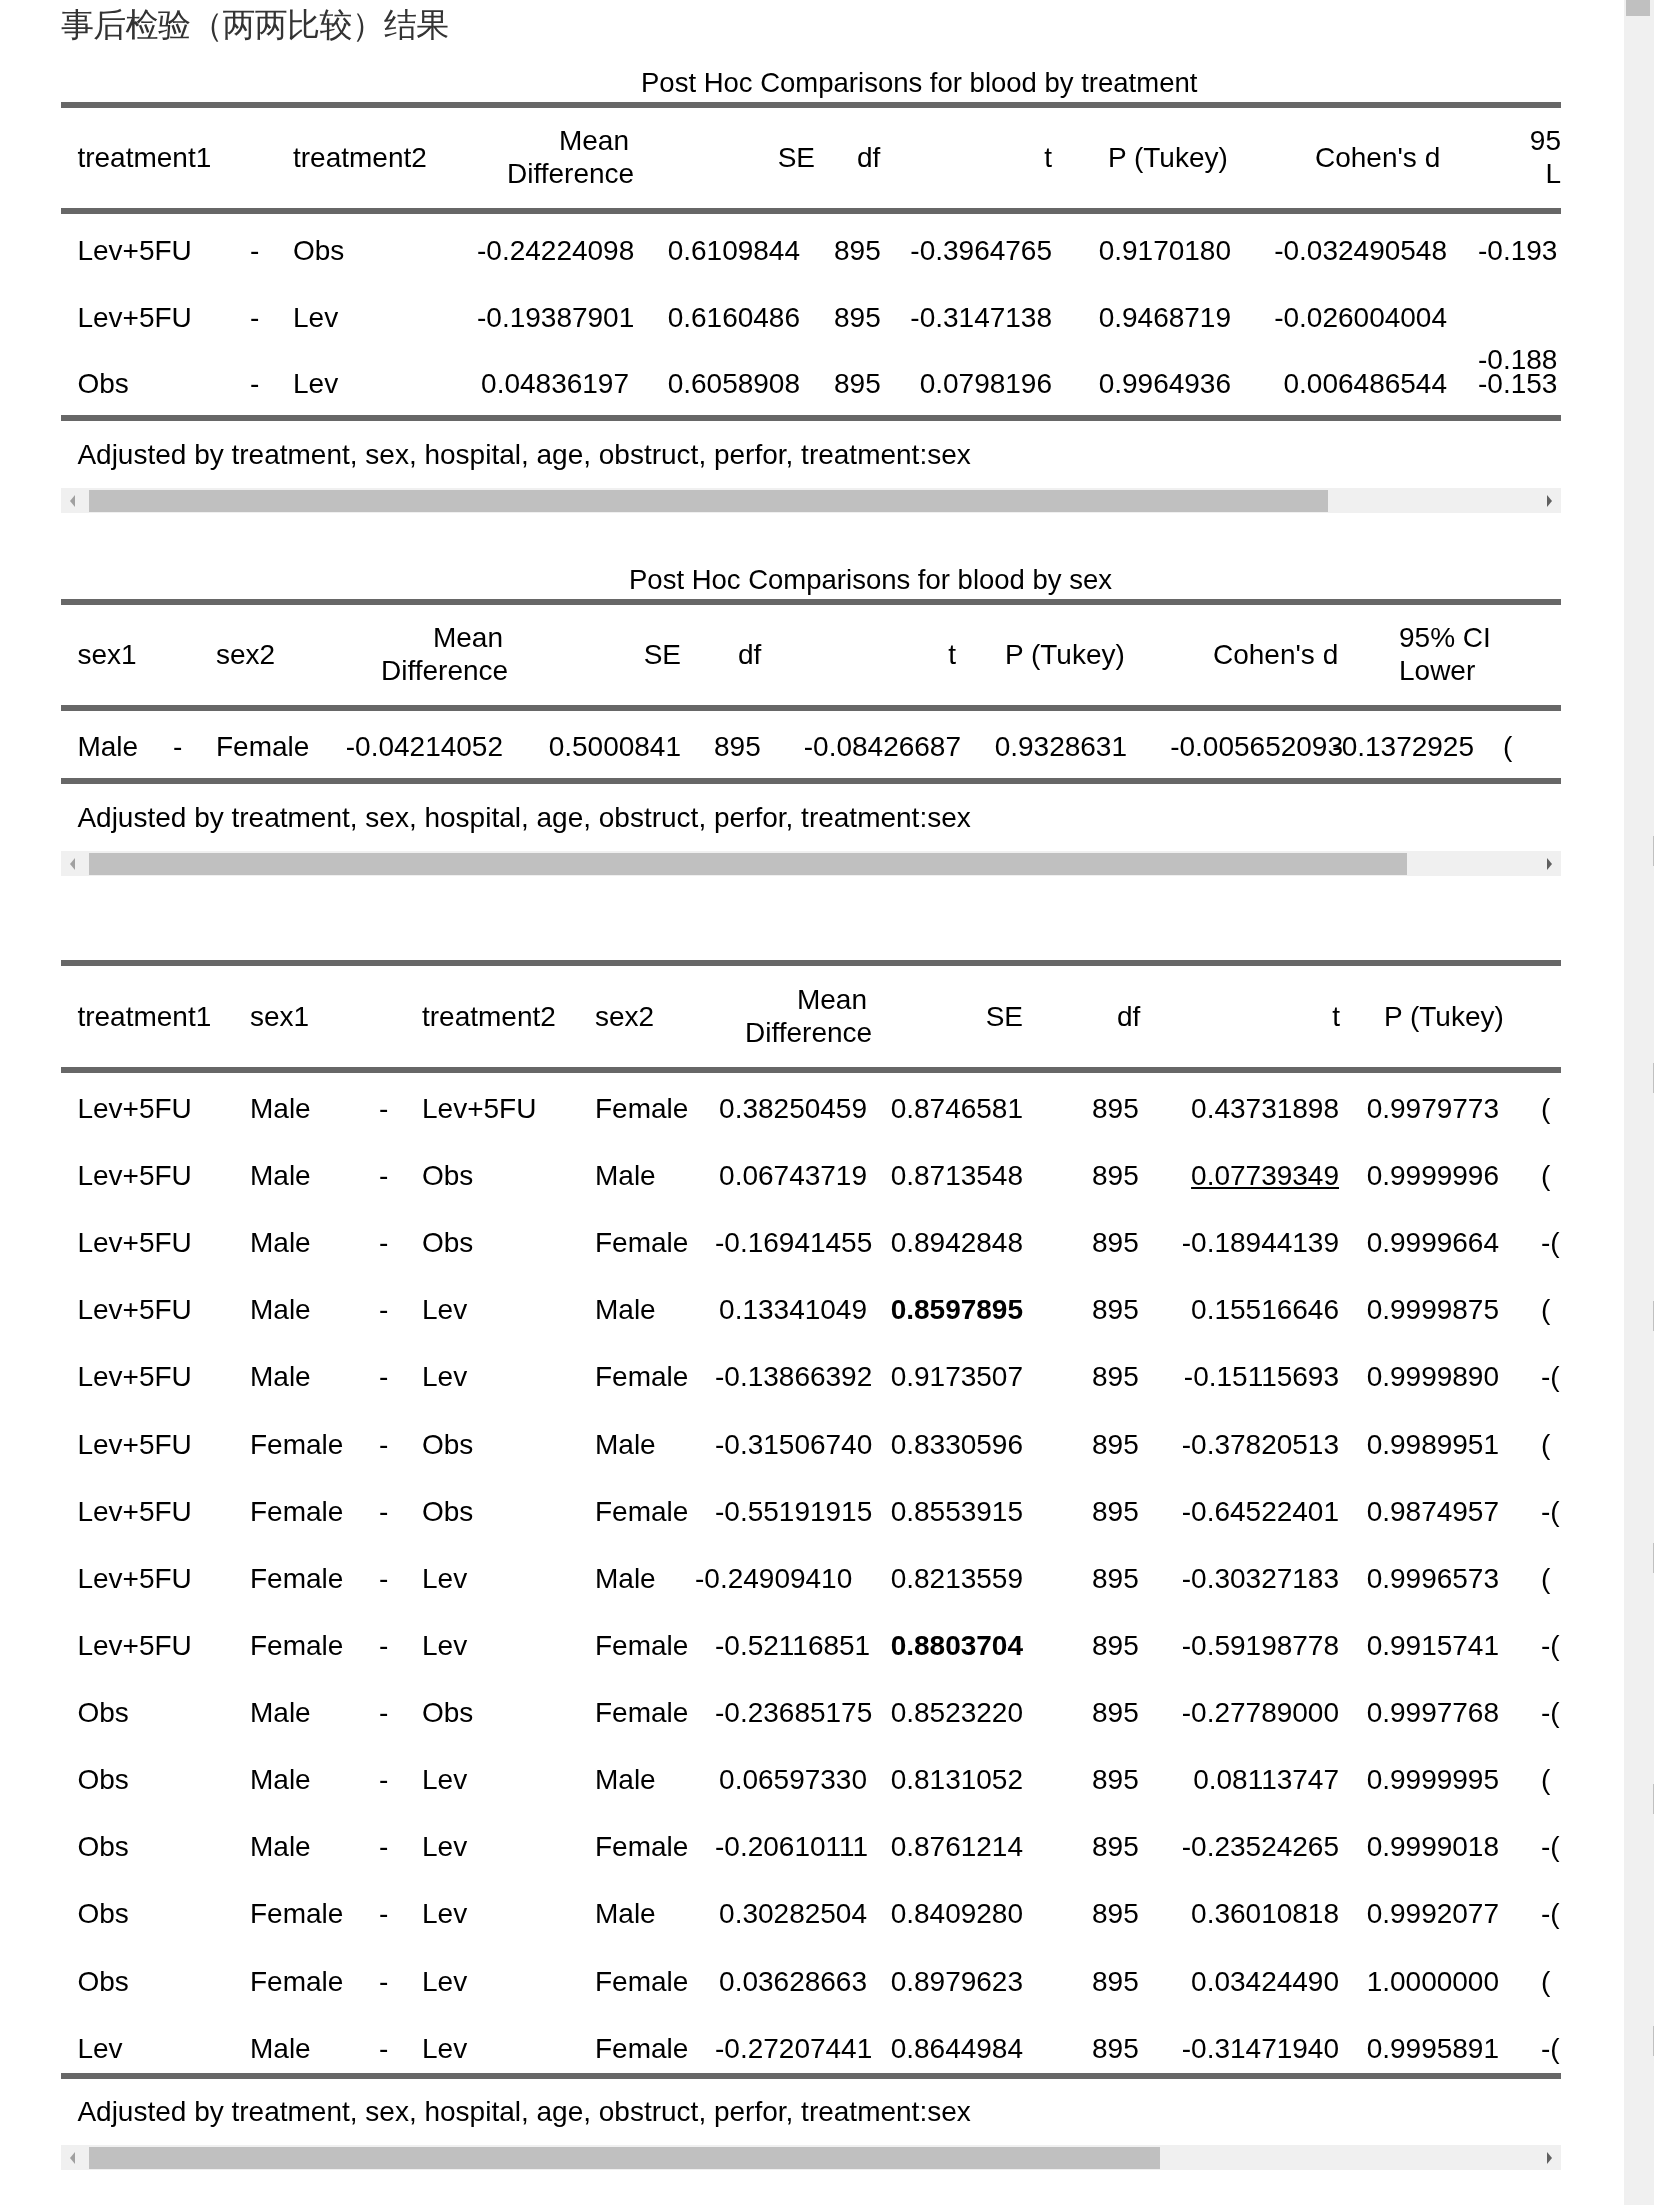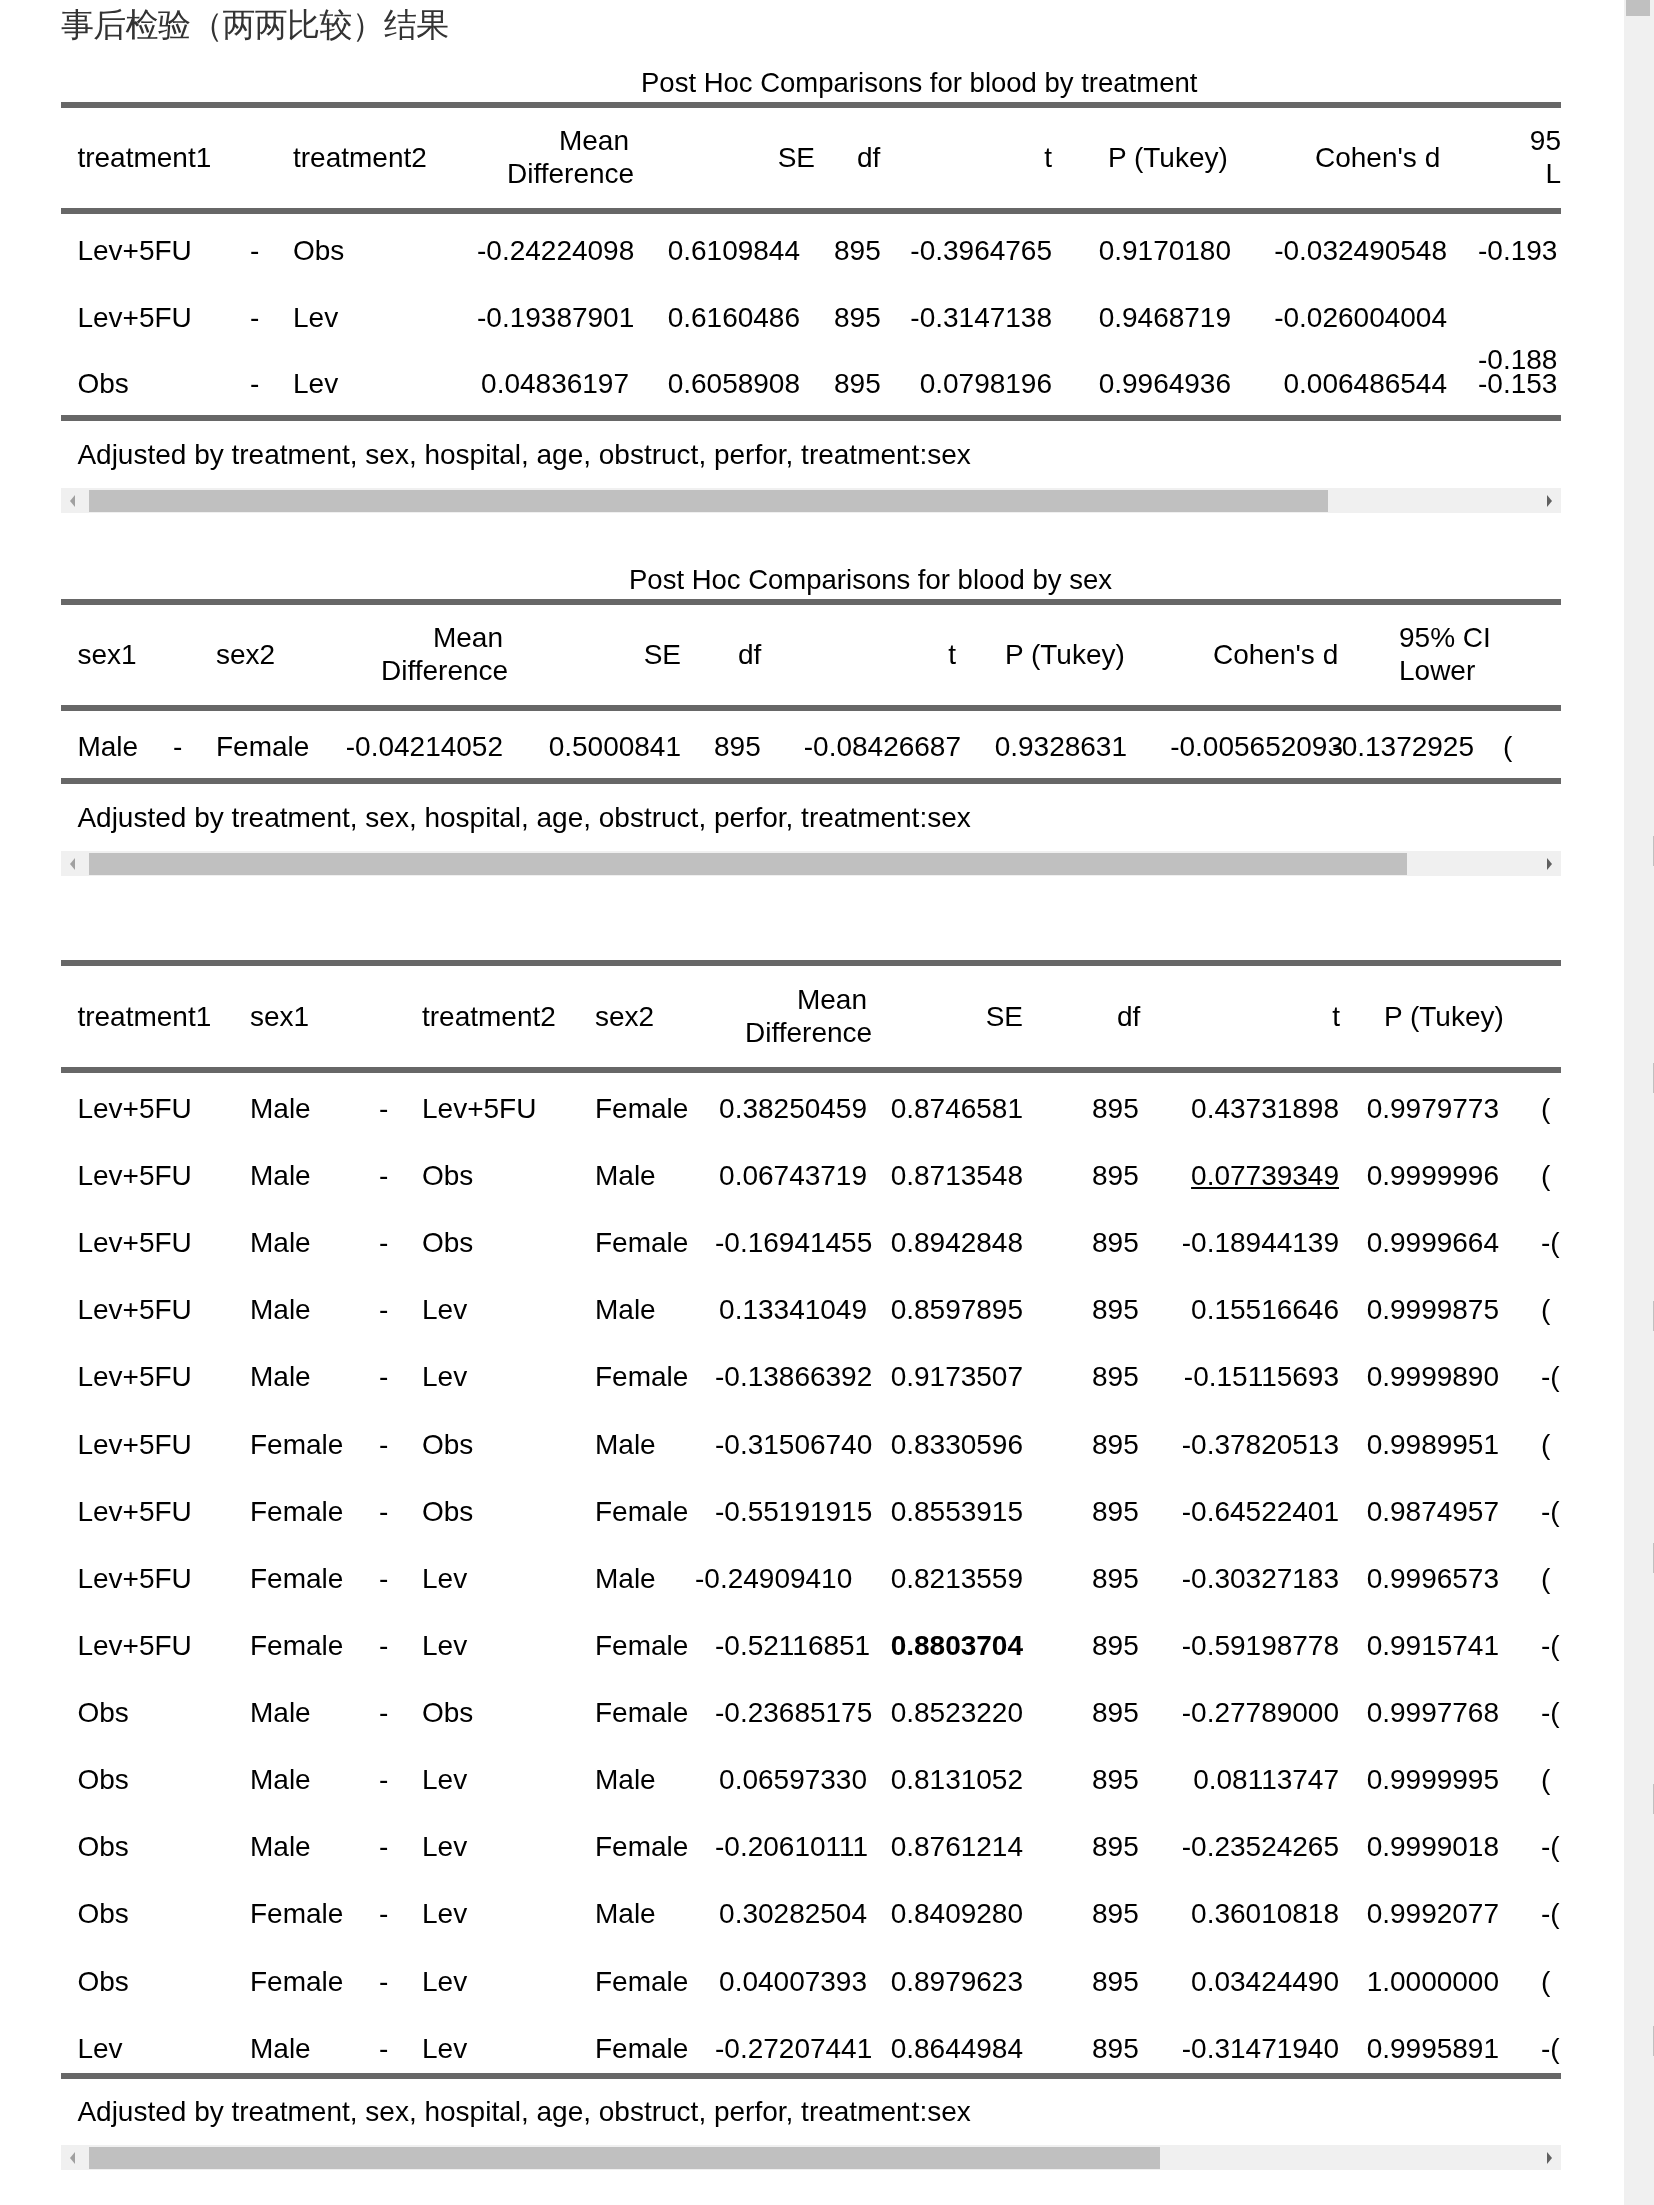--- a/index.html
+++ b/index.html
@@ -201,21 +201,21 @@
           <div class="cell r" style="left: 1294px; width: 144px;">0.9999664</div>
           <div class="cell" style="left: 1480px;">-(</div>
         </div>
         <div style="position: absolute; left: 0px; width: 1500px; height: 37px; top: 367px;">
           <div class="cell" style="left: 16.4px;">Lev+5FU</div>
           <div class="cell" style="left: 189px;">Male</div>
           <div class="cell" style="left: 318px;">-</div>
           <div class="cell" style="left: 361px;">Lev</div>
           <div class="cell" style="left: 534px;">Male</div>
           <div class="cell r" style="left: 654px; width: 152px;">0.13341049</div>
-          <div class="cell r" style="left: 818px; width: 144px;">0.8597895</div>
+          <div class="cell r" style="left: 818px; width: 144px; font-weight: bold;">0.8597895</div>
           <div class="cell" style="left: 1031px;">895</div>
           <div class="cell r" style="left: 1100px; width: 178px;">0.15516646</div>
           <div class="cell r" style="left: 1294px; width: 144px;">0.9999875</div>
           <div class="cell" style="left: 1480px;">(</div>
         </div>
         <div style="position: absolute; left: 0px; width: 1500px; height: 37px; top: 434px;">
           <div class="cell" style="left: 16.4px;">Lev+5FU</div>
           <div class="cell" style="left: 189px;">Male</div>
           <div class="cell" style="left: 318px;">-</div>
           <div class="cell" style="left: 361px;">Lev</div>
@@ -330,21 +330,21 @@
           <div class="cell r" style="left: 1100px; width: 178px;">0.36010818</div>
           <div class="cell r" style="left: 1294px; width: 144px;">0.9992077</div>
           <div class="cell" style="left: 1480px;">-(</div>
         </div>
         <div style="position: absolute; left: 0px; width: 1500px; height: 37px; top: 1039px;">
           <div class="cell" style="left: 16.4px;">Obs</div>
           <div class="cell" style="left: 189px;">Female</div>
           <div class="cell" style="left: 318px;">-</div>
           <div class="cell" style="left: 361px;">Lev</div>
           <div class="cell" style="left: 534px;">Female</div>
-          <div class="cell r" style="left: 654px; width: 152px;">0.04007393</div>
+          <div class="cell r" style="left: 654px; width: 152px;">0.03628663</div>
           <div class="cell r" style="left: 818px; width: 144px;">0.8979623</div>
           <div class="cell" style="left: 1031px;">895</div>
           <div class="cell r" style="left: 1100px; width: 178px;">0.03424490</div>
           <div class="cell r" style="left: 1294px; width: 144px;">1.0000000</div>
           <div class="cell" style="left: 1480px;">(</div>
         </div>
         <div style="position: absolute; left: 0px; width: 1500px; height: 37px; top: 1106px;">
           <div class="cell" style="left: 16.4px;">Lev</div>
           <div class="cell" style="left: 189px;">Male</div>
           <div class="cell" style="left: 318px;">-</div>

